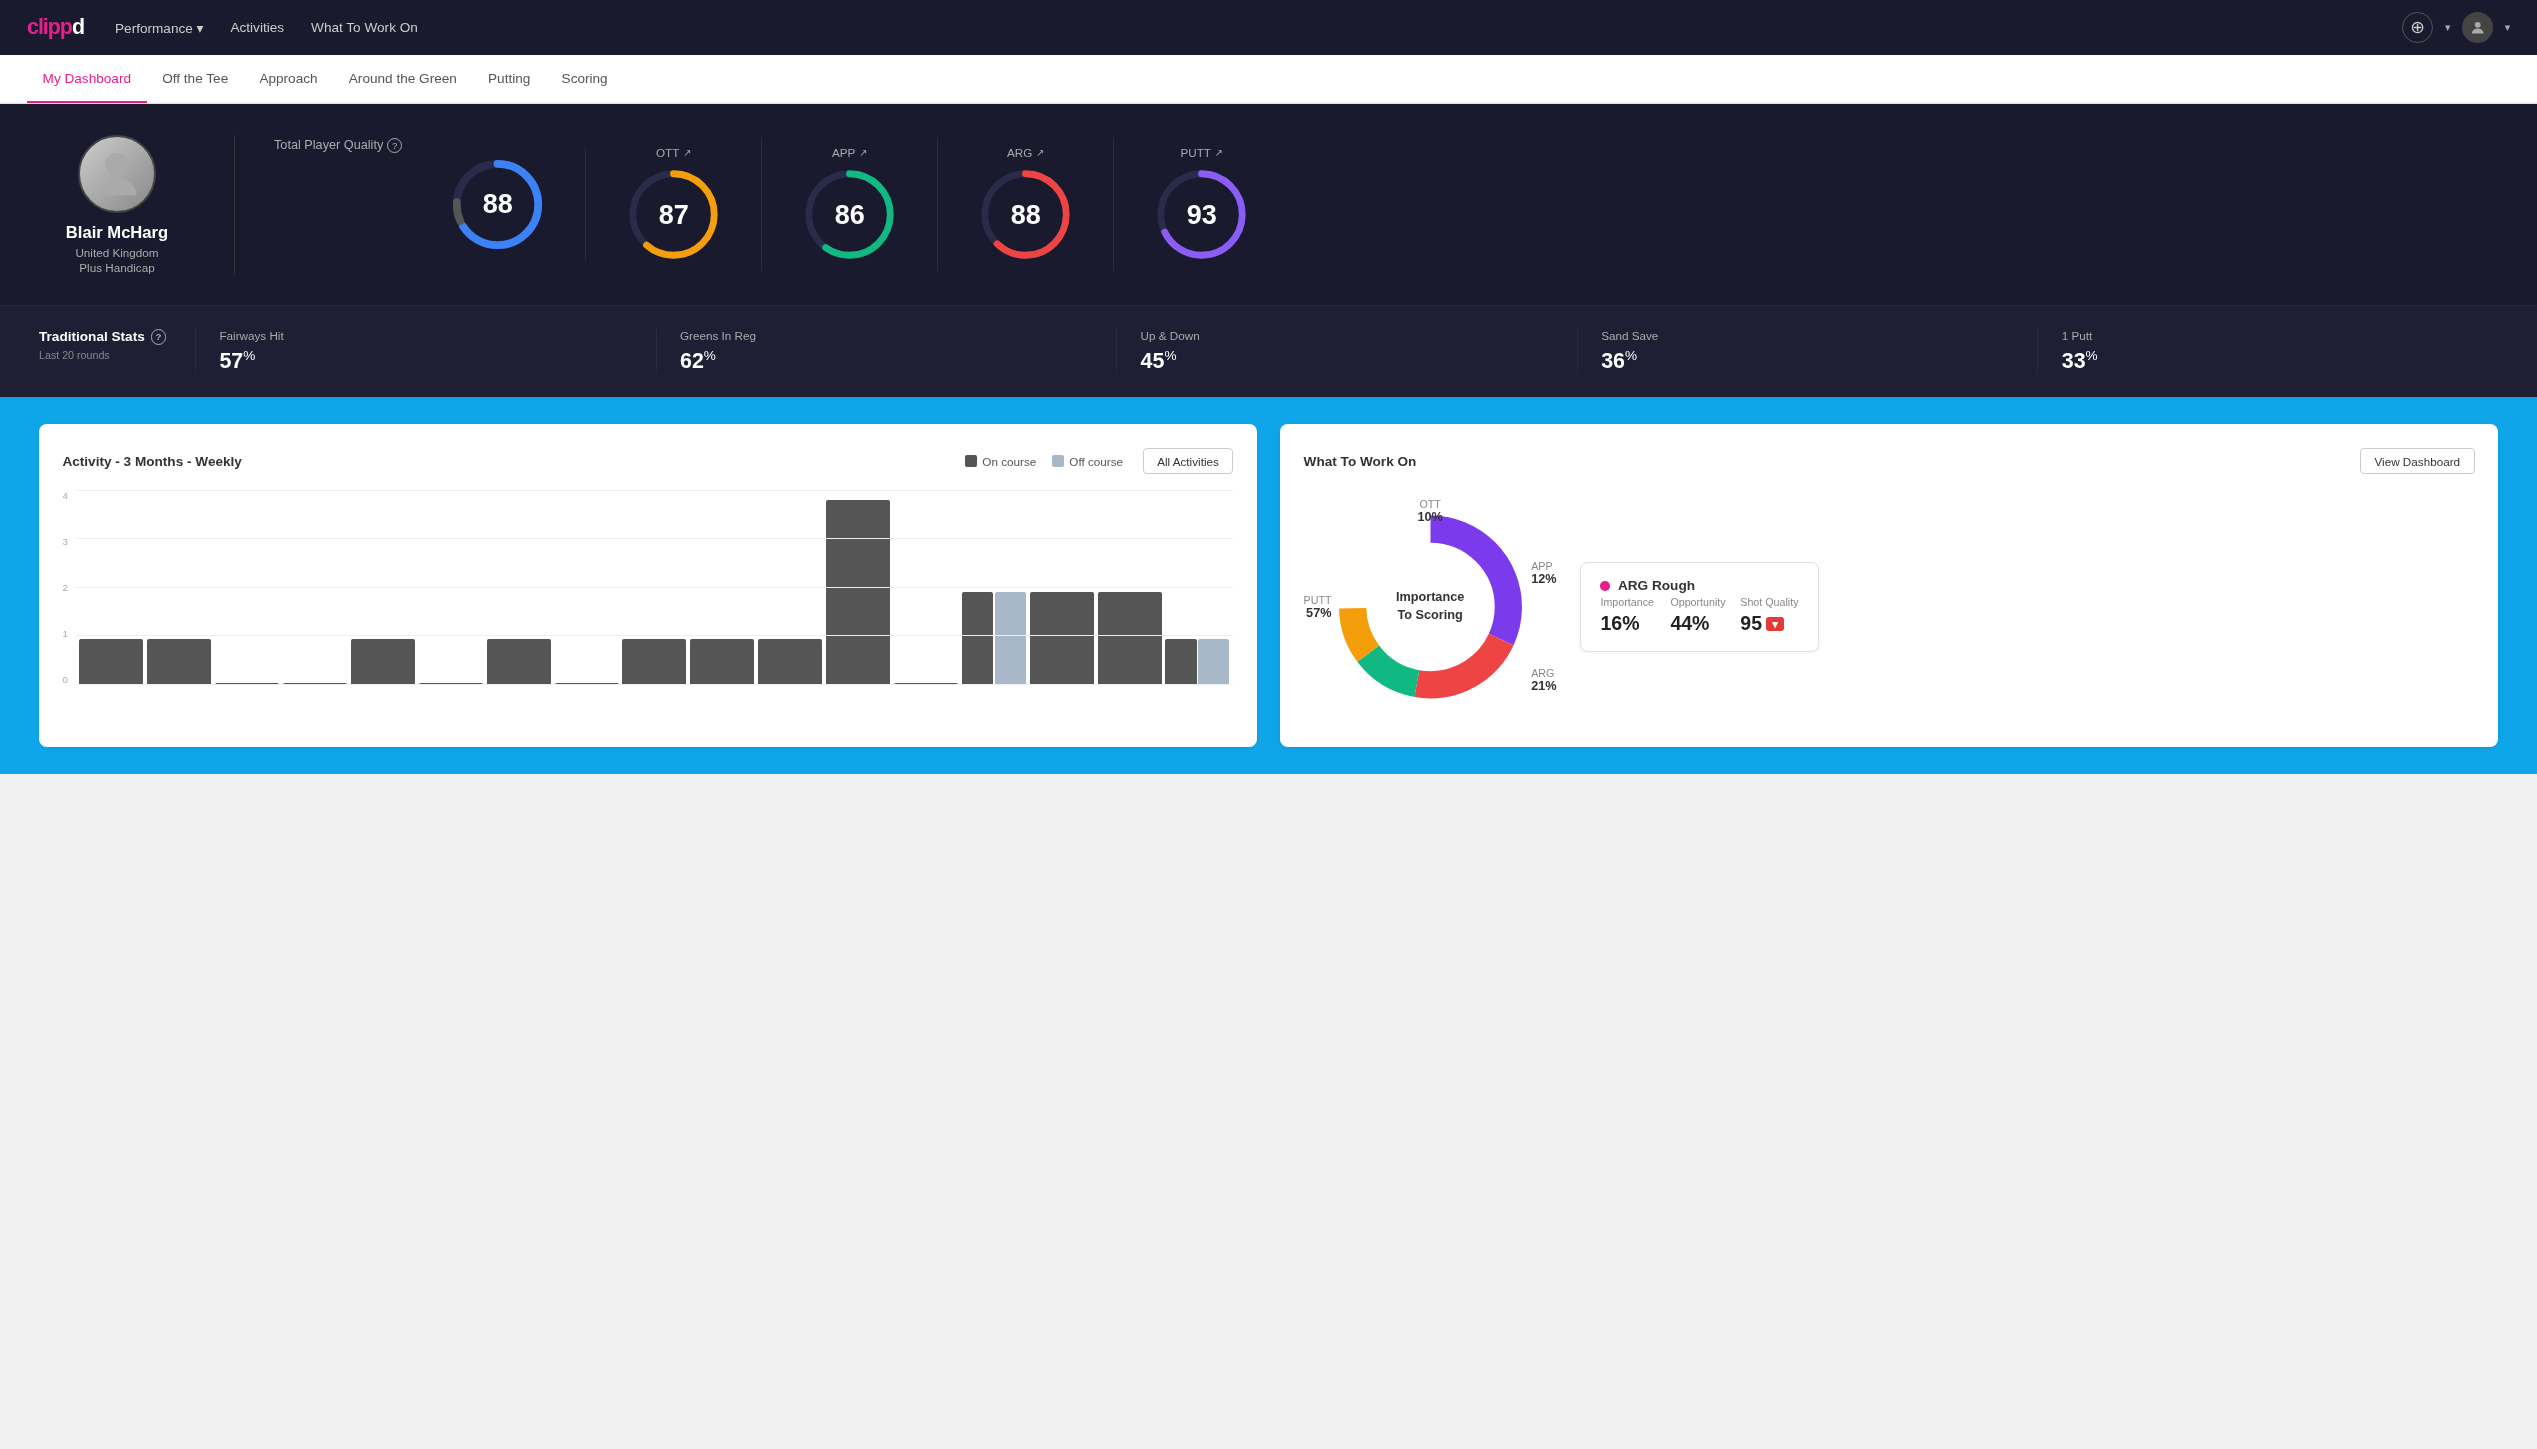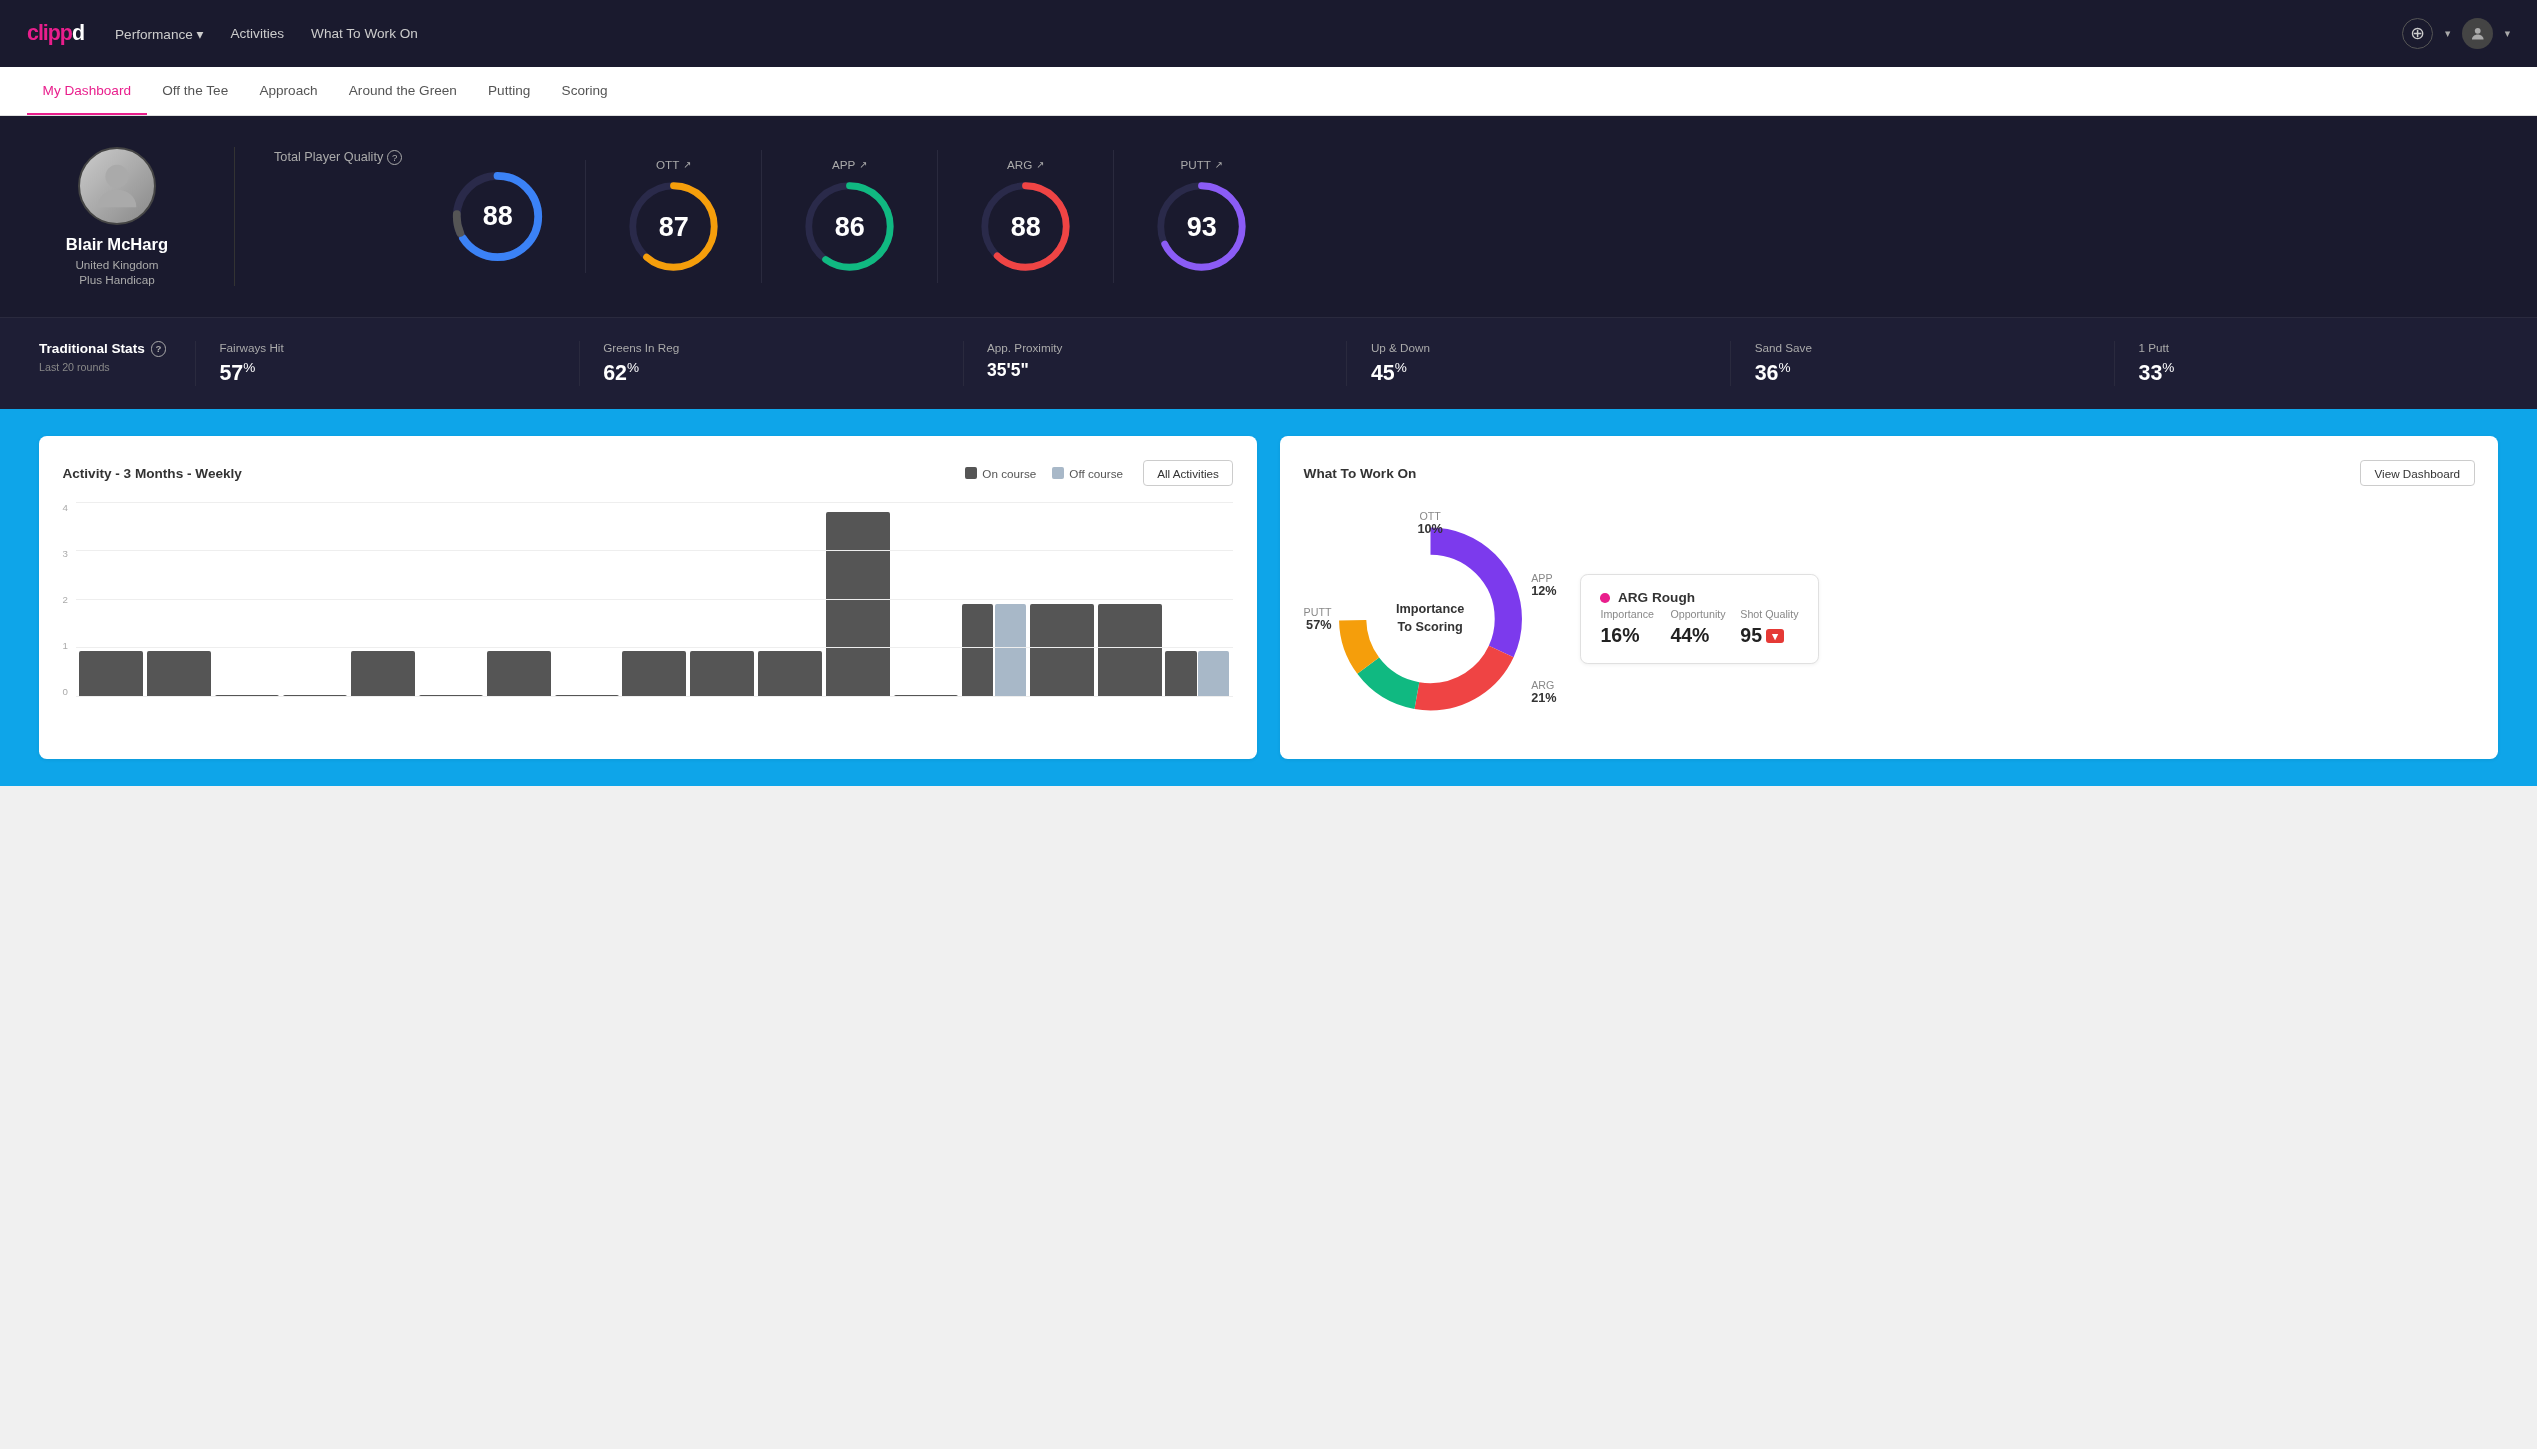--- a/index.html
+++ b/index.html
@@ -4,21 +4,21 @@
   <style>
     * { box-sizing: border-box; margin: 0; padding: 0; }
     body { font-family: -apple-system, BlinkMacSystemFont, 'Segoe UI', sans-serif; background: #f0f0f0; color: #fff; }
 
     
     .top-nav {
       background: #1a1a2e;
       display: flex;
       align-items: center;
       padding: 0 27px;
-      height: 67px;
+      height: 55px;
       gap: 31px;
     }
     .logo { color: #e91e8c; font-size: 21.4px; font-weight: 800; letter-spacing: -1px; }
     .logo span { color: #fff; }
     .nav-links { display: flex; gap: 27px; align-items: center; }
     .nav-links a { color: #ccc; font-size: 13.6px; text-decoration: none; cursor: pointer; }
     .nav-right { margin-left: auto; display: flex; align-items: center; gap: 11.7px; }
     .nav-icon-btn { width: 31px; height: 31px; border: 1.5px solid #555; border-radius: 50%; display: flex; align-items: center; justify-content: center; cursor: pointer; color: #ccc; font-size: 15.6px; }
     .nav-icon-btn.plus { font-size: 17.5px; font-weight: 300; }
     .nav-avatar { width: 31px; height: 31px; background: #444; border-radius: 50%; display: flex; align-items: center; justify-content: center; cursor: pointer; }
@@ -305,24 +305,20 @@
     <div class="stats-label-sub">Last 20 rounds</div>
   </div>
   <div class="stats-items">
     <div class="stat-item">
       <div class="stat-name">Fairways Hit</div>
       <div class="stat-value">57<sup>%</sup></div>
     </div>
     <div class="stat-item">
       <div class="stat-name">Greens In Reg</div>
       <div class="stat-value">62<sup>%</sup></div>
-    </div>
-    <div class="stat-item">
-      <div class="stat-name">App. Proximity</div>
-      <div class="stat-value" style="font-size:17.5px;">35'5"</div>
     </div>
     <div class="stat-item">
       <div class="stat-name">Up &amp; Down</div>
       <div class="stat-value">45<sup>%</sup></div>
     </div>
     <div class="stat-item">
       <div class="stat-name">Sand Save</div>
       <div class="stat-value">36<sup>%</sup></div>
     </div>
     <div class="stat-item">

